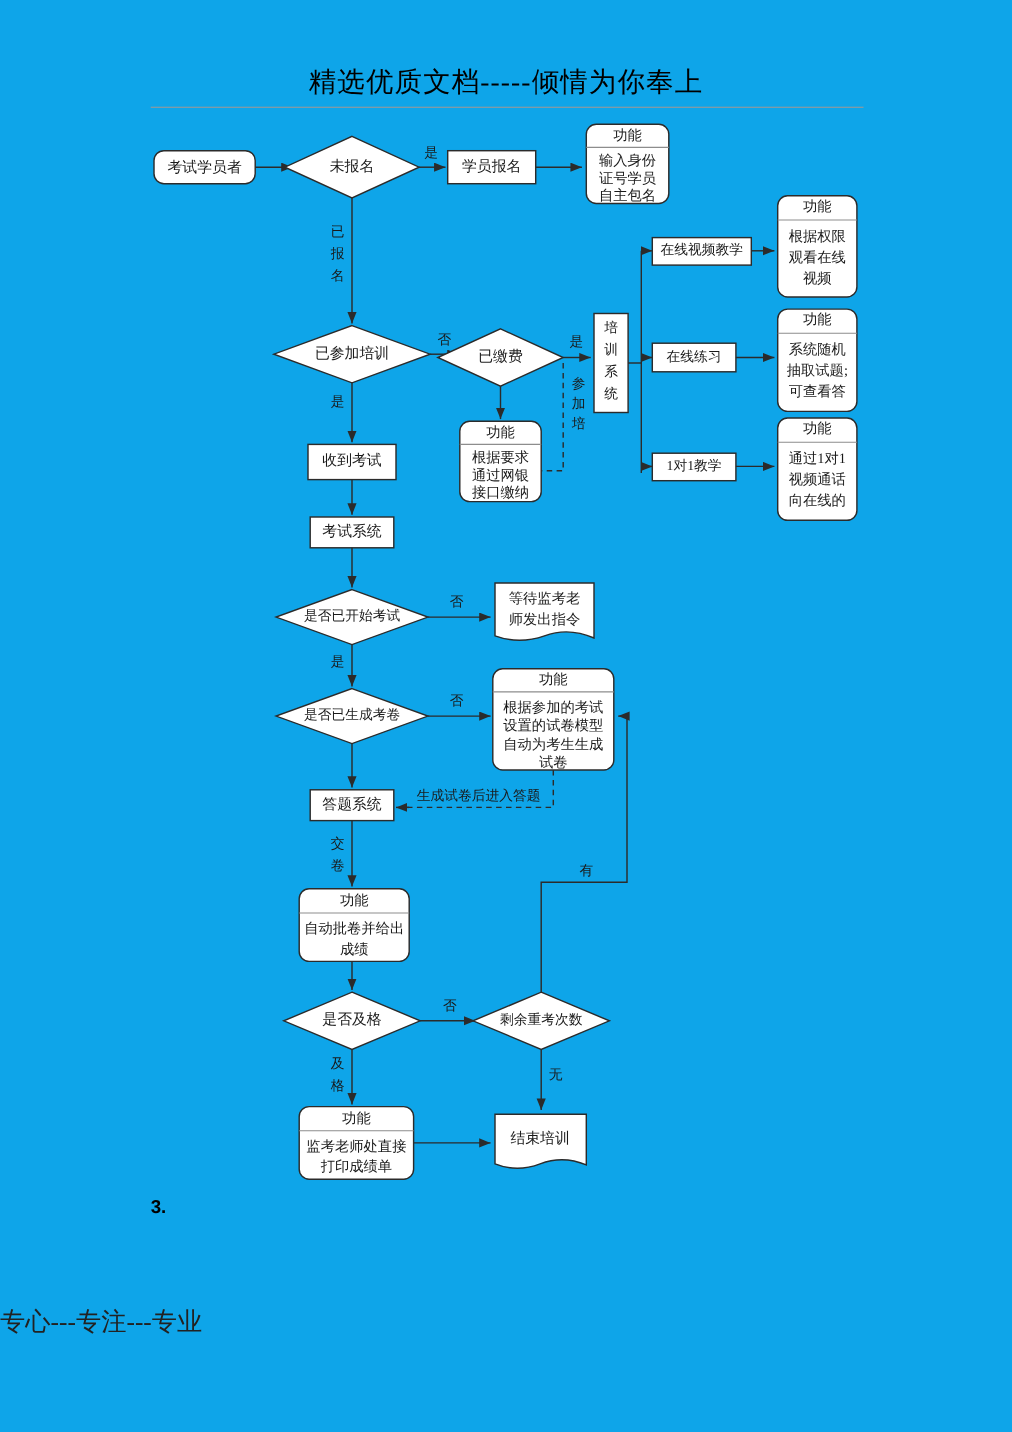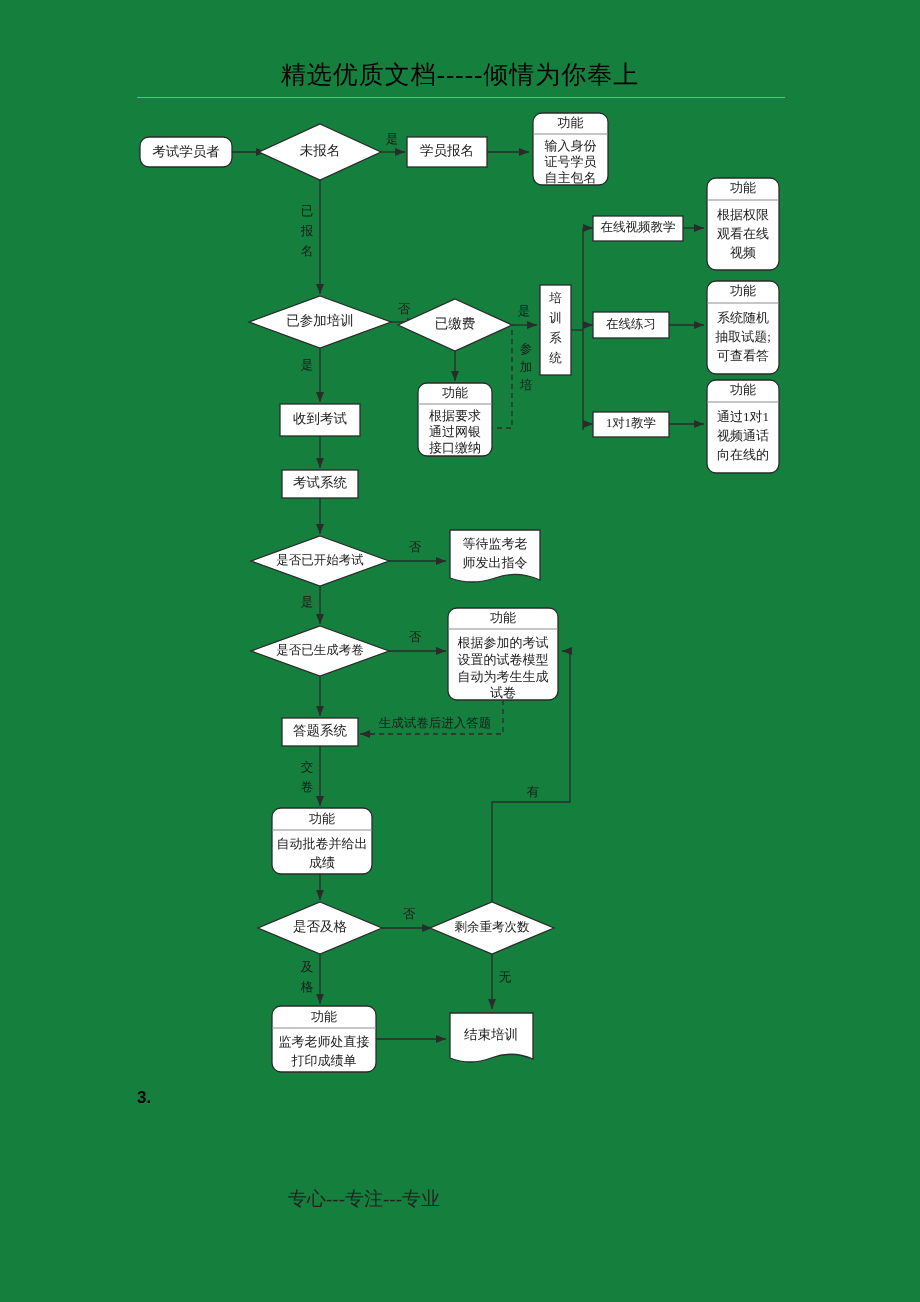--- a/index.html
+++ b/index.html
@@ -1,28 +1,28 @@
 <!DOCTYPE html>
 <html><head>
 <meta charset="utf-8">
 <style>
   html,body{margin:0;padding:0;background:#ffffff;}
   body{width:920px;height:1302px;position:relative;
        font-family:"Liberation Serif","DejaVu Serif",serif;color:#000;}
-  #page{position:absolute;left:0;top:0;width:920px;height:1302px;overflow:hidden;background:#15803d;}
+  #page{position:absolute;left:0;top:0;width:920px;height:1302px;overflow:hidden;background:#0ea5e9;}
 
   .hdr-title{position:absolute;left:0;top:58px;width:920px;text-align:center;
              font-size:25px;letter-spacing:1px;color:#000;}
   .hdr-rule{position:absolute;left:137px;top:97px;width:648px;height:1px;background:#9a9a9a;}
 
   .sec-num{position:absolute;left:137px;top:1088px;font-size:17px;font-weight:bold;
            font-family:"Liberation Sans","DejaVu Sans",sans-serif;}
 
-  .ftr{position:absolute;left:0;top:1186px;width:728px;text-align:center;
-       font-size:19px;color:#222;}
+  .ftr{position:absolute;left:0;top:1186px;width:728px;text-align:left;
+       font-size:23px;color:#222;}
 
   svg{position:absolute;left:0;top:0;width:920px;height:1302px;}
   .shape{fill:#ffffff;stroke:#2b2b2b;stroke-width:1.3;}
   .shape-d{fill:#ffffff;stroke:#2b2b2b;stroke-width:1.3;}
   .ln{stroke:#2b2b2b;stroke-width:1.3;fill:none;}
   .ln-d{stroke:#2b2b2b;stroke-width:1.3;fill:none;stroke-dasharray:5 4;}
   .sep{stroke:#8d8d8d;stroke-width:1;}
   text{font-family:"Liberation Serif","DejaVu Serif",serif;fill:#1a1a1a;}
   .t{font-size:13.5px;text-anchor:middle;dominant-baseline:middle;}
   .t-sm{font-size:12.5px;text-anchor:middle;dominant-baseline:middle;}

